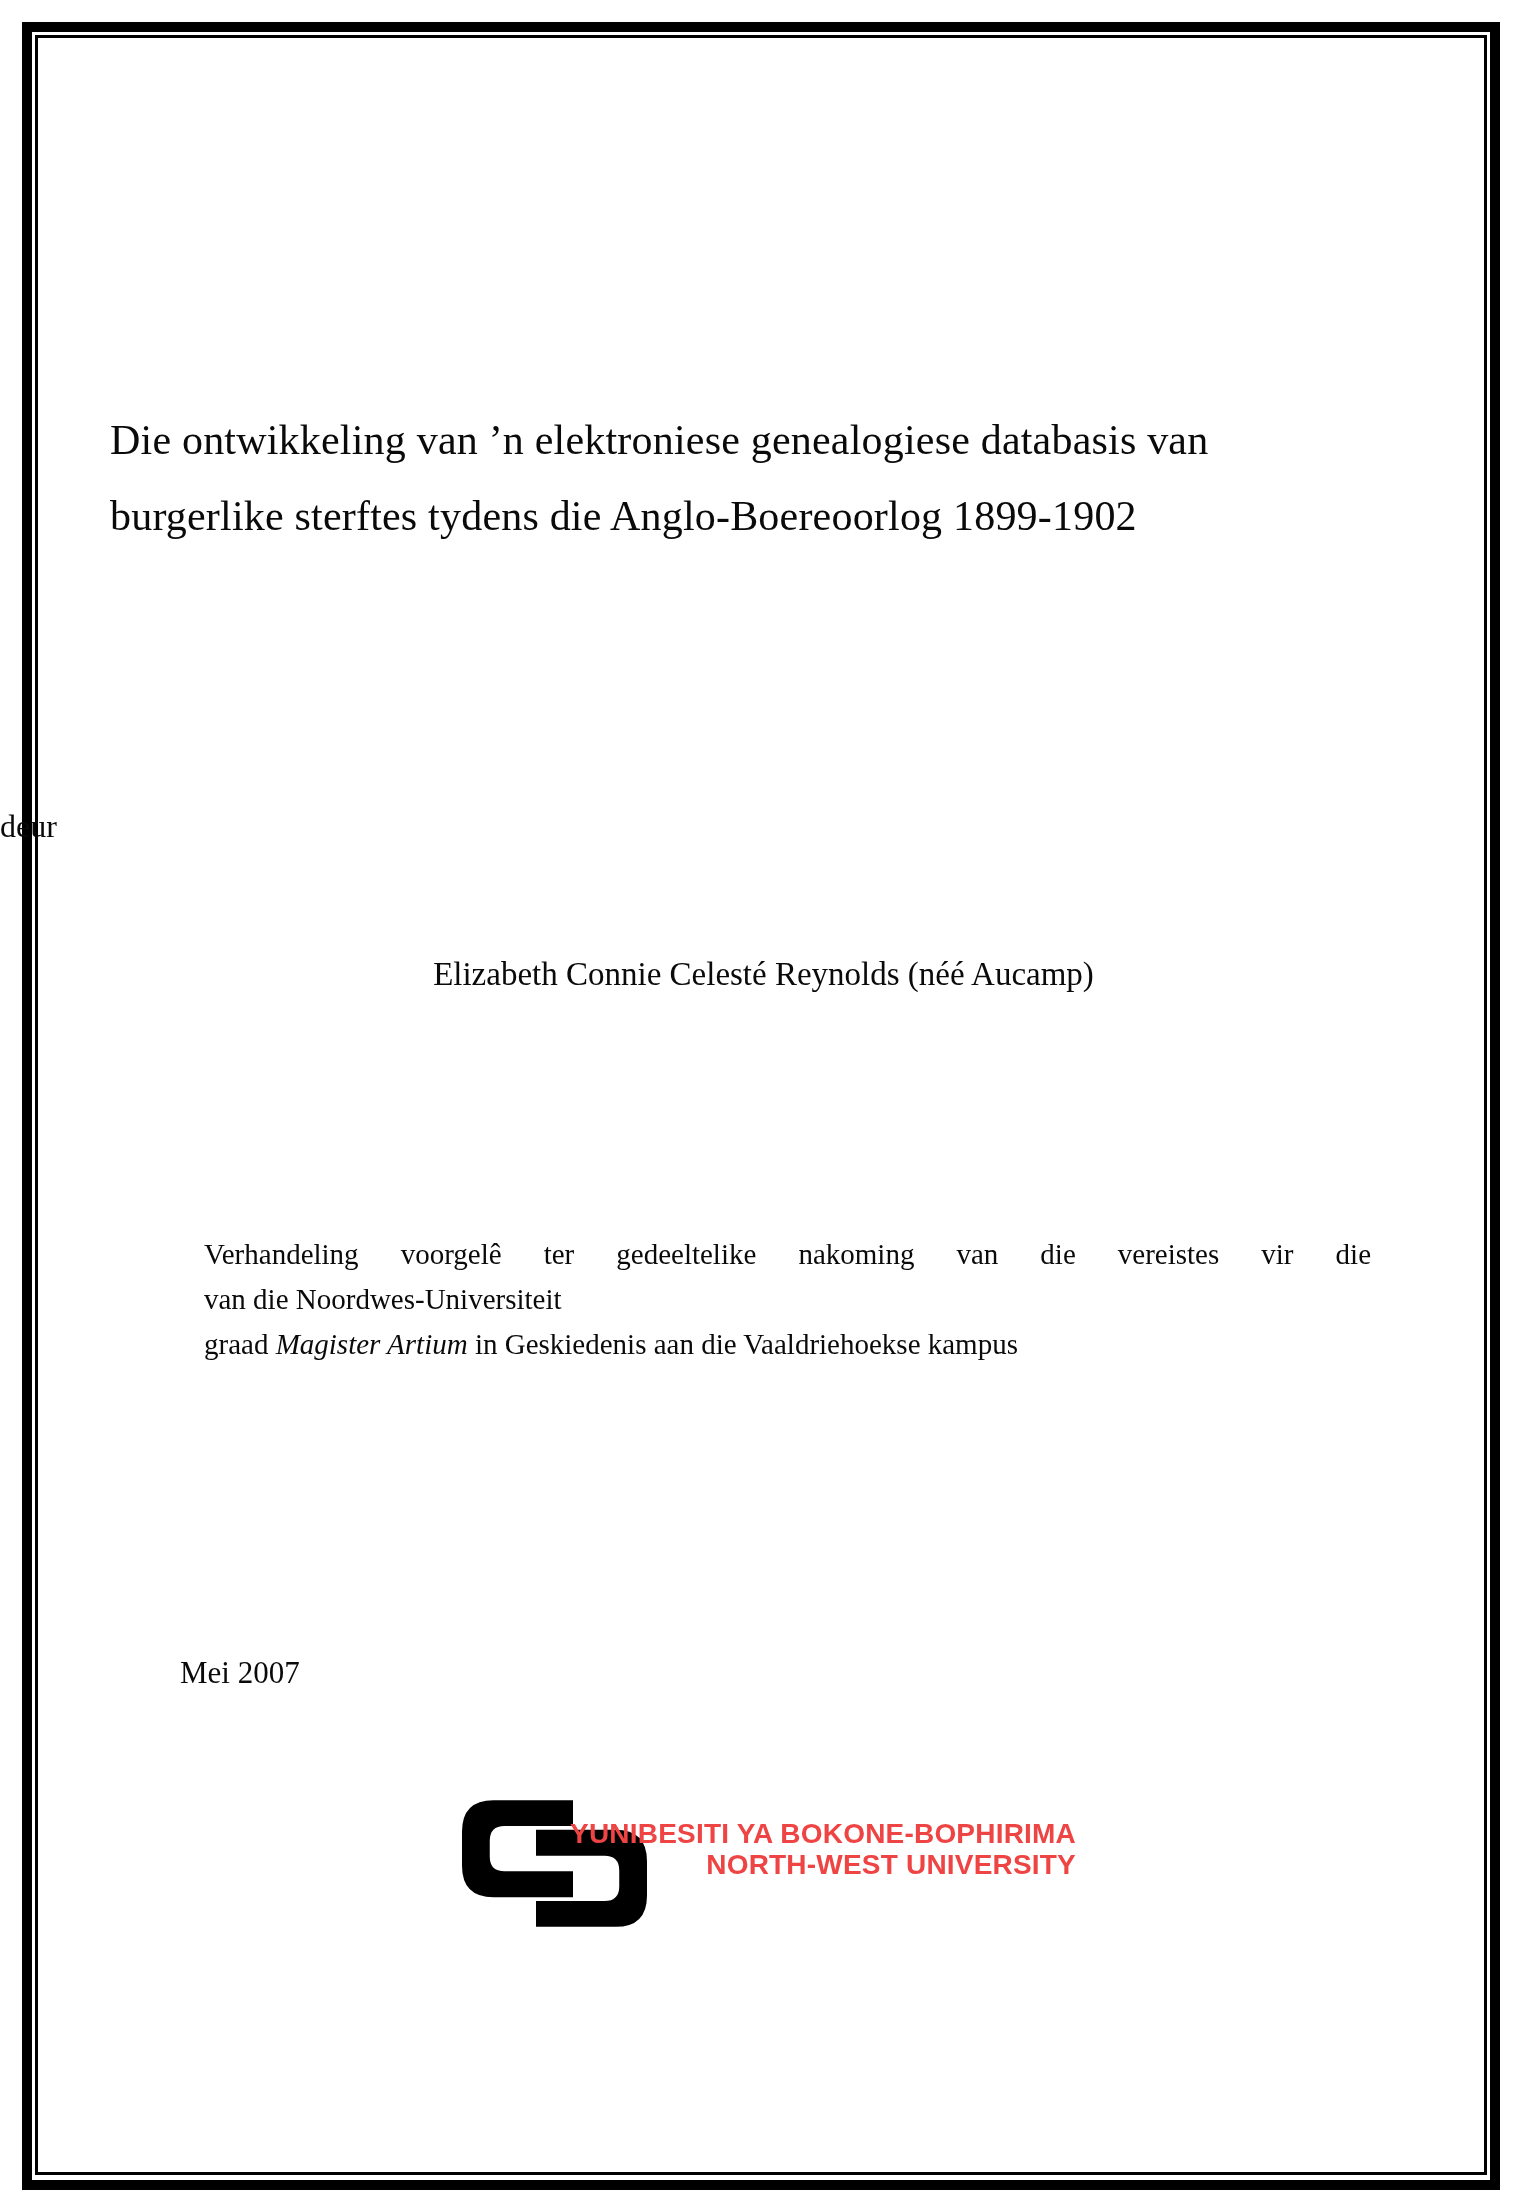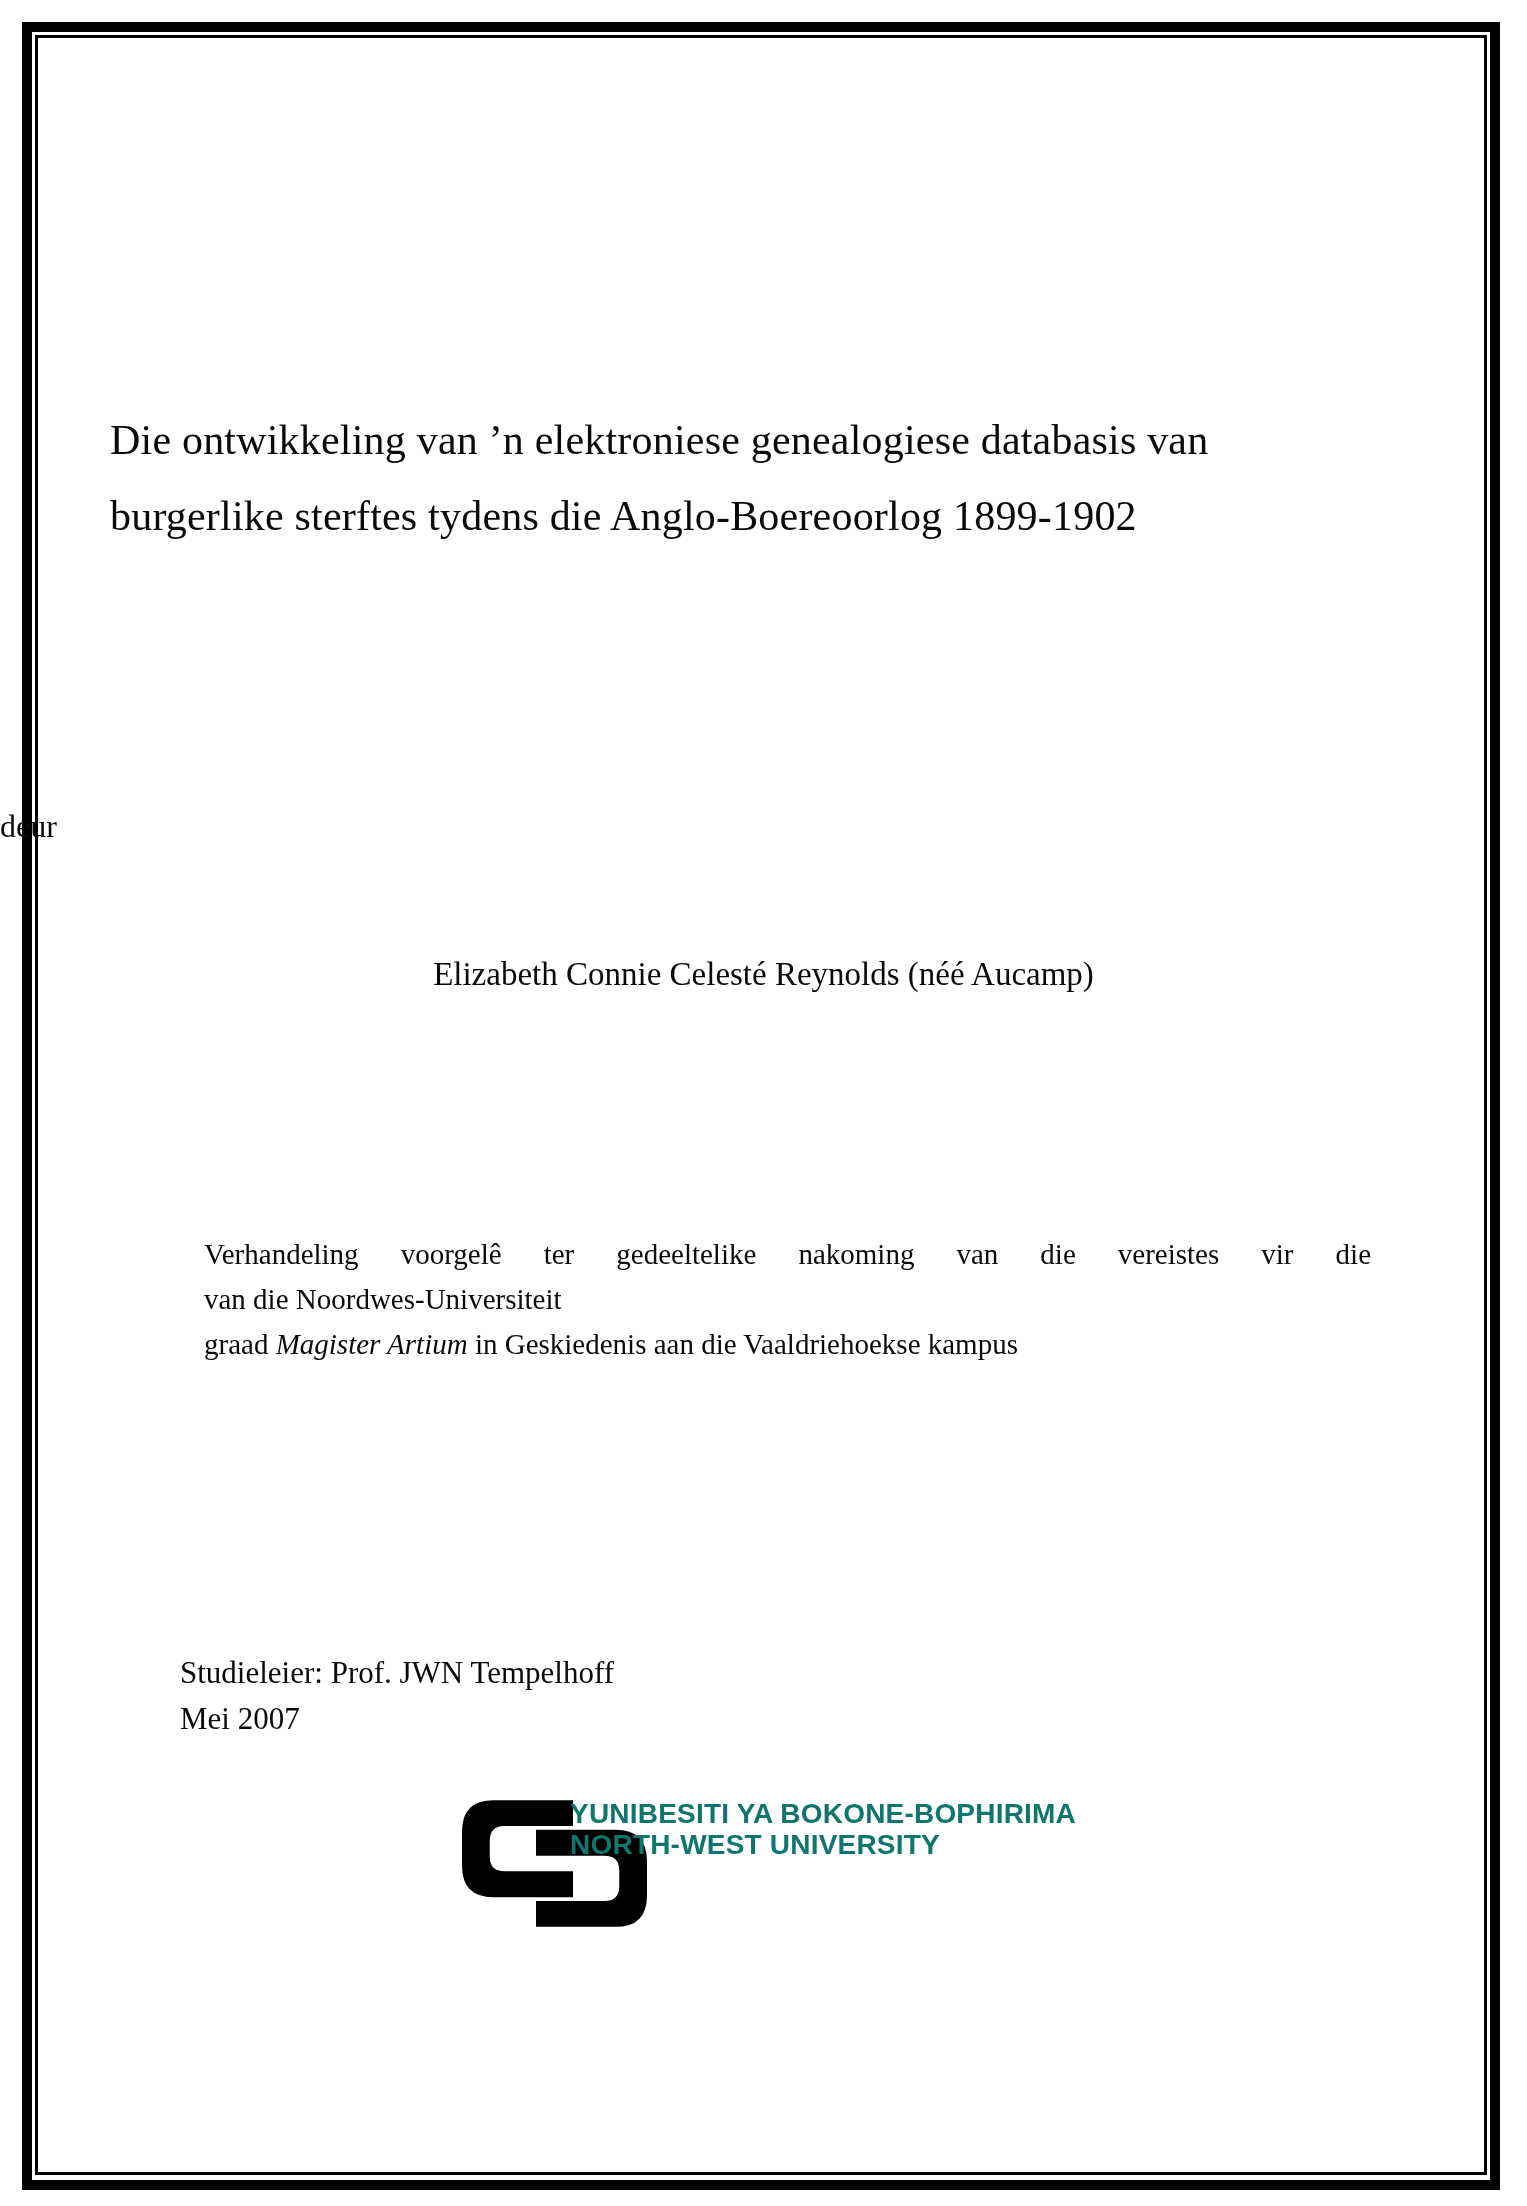--- a/index.html
+++ b/index.html
@@ -52,26 +52,27 @@
   }
   .logo-block {
     position:absolute; left:462px; top:1798px;
     width:614px; height:134px;
   }
   .logo-mark {
     position:absolute; left:0; top:2px;
     width:185px; height:127px;
   }
   .logo-text {
-    position:absolute; right:0; top:0;
+    position:absolute; right:0; top:20px;
+    text-align:right;
     font-family:"Liberation Sans", sans-serif;
     font-weight:700;
     font-size:28px; line-height:31px;
     letter-spacing:0.2px;
-    color:#0f766e;
+    color:#ef4444;
   }
 </style>
 </head>
 <body>
 
 <div class="frame-outer"></div>
 <div class="frame-inner"></div>
 
 <div class="title-block">
   <div>Die ontwikkeling van ’n elektroniese genealogiese databasis van</div>
@@ -82,21 +83,20 @@
 
 <div class="author">Elizabeth Connie Celesté Reynolds (néé Aucamp)</div>
 
 <div class="declaration">
   <div class="justified">Verhandeling voorgelê ter gedeeltelike nakoming van die vereistes vir die</div>
   <div>van die Noordwes-Universiteit</div>
   <div><span>graad </span><span class="ital">Magister Artium</span><span> in Geskiedenis aan die Vaaldriehoekse kampus</span></div>
 </div>
 
 <div class="supervisor-block">
-  <div>Studieleier: Prof. JWN Tempelhoff</div>
   <div>Mei 2007</div>
 </div>
 
 <div class="logo-block">
   <svg class="logo-mark" viewBox="0 0 200 137" xmlns="http://www.w3.org/2000/svg" aria-hidden="true">
     <path fill="#000000" d="M 120,0 L 34,0 Q 0,0 0,34 L 0,71 Q 0,105 34,105 L 120,105 L 120,77 L 46,77 Q 30,77 30,61 L 30,44 Q 30,28 46,28 L 120,28 Z"></path>
     <path fill="#000000" d="M 80,137 L 166,137 Q 200,137 200,103 L 200,66 Q 200,32 166,32 L 80,32 L 80,60 L 154,60 Q 170,60 170,76 L 170,93 Q 170,109 154,109 L 80,109 Z"></path>
   </svg>
   <div class="logo-text">
     <div>YUNIBESITI YA BOKONE-BOPHIRIMA</div>

